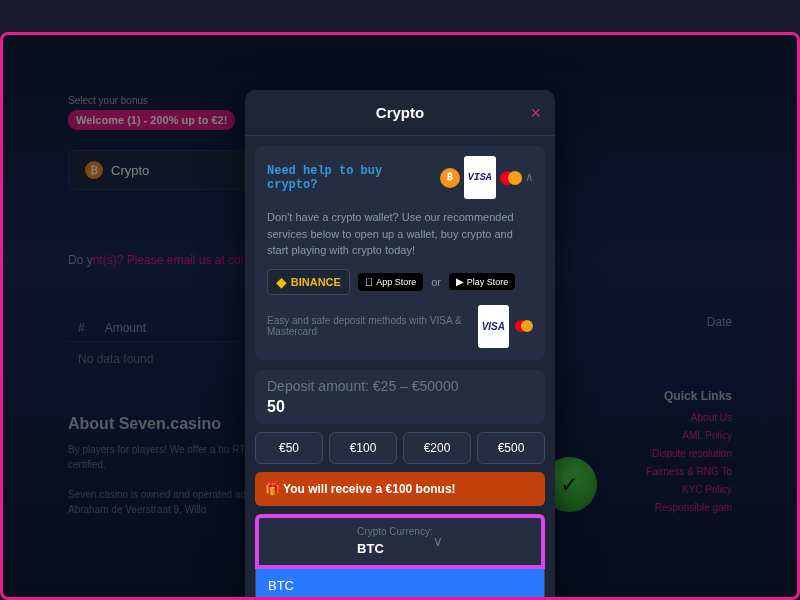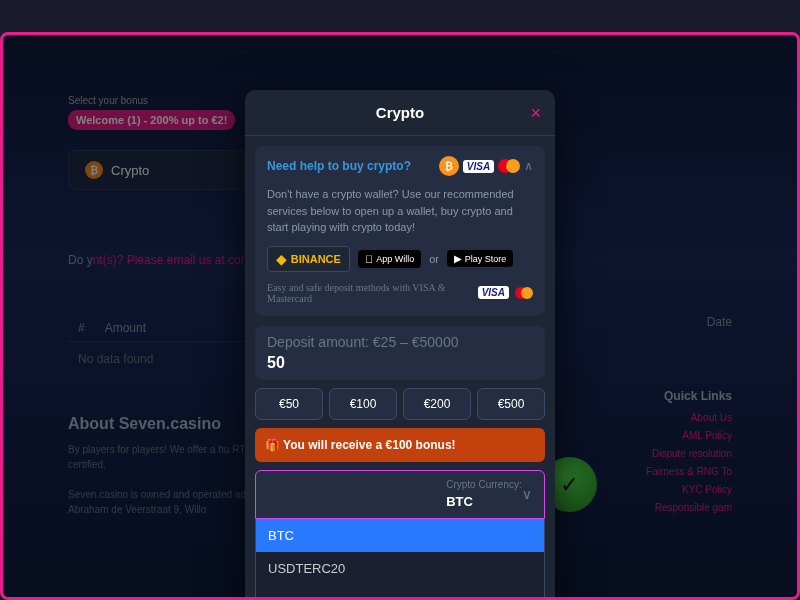--- a/index.html
+++ b/index.html
@@ -211,20 +211,21 @@
       margin: 10px;
       border-radius: 8px;
       overflow: hidden;
     }
     .help-header {
       display: flex;
       align-items: center;
       justify-content: space-between;
       padding: 10px 12px;
       cursor: pointer;
+      font-family: Liberation Mono, monospace;
     }
     .help-title {
       color: #3498db;
       font-size: 12px;
       font-weight: 600;
     }
     .help-icons {
       display: flex;
       align-items: center;
       gap: 4px;
@@ -237,21 +238,21 @@
       display: flex;
       align-items: center;
       justify-content: center;
       font-size: 10px;
       font-weight: bold;
       color: white;
     }
     .visa-text {
       color: #1a1f71;
       background: white;
-      padding: 1px 4px;
+      padding: 16px 4px;
       border-radius: 3px;
       font-size: 10px;
       font-weight: 900;
       font-style: italic;
     }
     .mc-icon {
       display: flex;
     }
     .mc-circle1 {
       width: 14px;
@@ -332,21 +333,20 @@
     .play-triangle { font-size: 10px; }
 
     .visa-footer {
       display: flex;
       align-items: center;
       gap: 6px;
     }
     .visa-footer-text {
       color: #667788;
       font-size: 10px;
-      font-family: Liberation Serif, serif;
     }
 
     
     .deposit-section {
       padding: 0 10px 8px;
     }
     .deposit-input-wrapper {
       background: #252d42;
       border-radius: 8px;
       padding: 8px 12px;
@@ -391,26 +391,26 @@
       font-size: 12px;
       font-weight: bold;
     }
 
     
     .crypto-dropdown-section {
       margin: 0 10px 0;
     }
     .dropdown-header {
       background: #252d42;
-      border: 1px solid #d946ef;
+      border: 4px solid #d946ef;
       border-radius: 6px 6px 0 0;
       padding: 8px 12px;
       display: flex;
       align-items: center;
-      justify-content: flex-end;
+      justify-content: center;
       cursor: pointer;
     }
     .dropdown-label {
       color: #667788;
       font-size: 10px;
       display: block;
       margin-bottom: 2px;
     }
     .dropdown-value {
       color: white;
@@ -541,21 +541,21 @@
         </div>
         <div class="help-body">
           <p>Don't have a crypto wallet? Use our recommended services below to open up a wallet, buy crypto and start playing with crypto today!</p>
           <div class="help-services">
             <div class="binance-logo">
               <span class="binance-icon">◆</span>
               <span class="binance-text">BINANCE</span>
             </div>
             <div class="store-btn">
               <span class="store-apple"></span>
-              <span>App Willo</span>
+              <span>App Store</span>
             </div>
             <span class="or-text">or</span>
             <div class="play-btn">
               <span class="play-triangle">▶</span>
               <span>Play Store</span>
             </div>
           </div>
           <div class="visa-footer">
             <span class="visa-footer-text">Easy and safe deposit methods with VISA &amp; Mastercard</span>
             <span class="visa-text">VISA</span>

